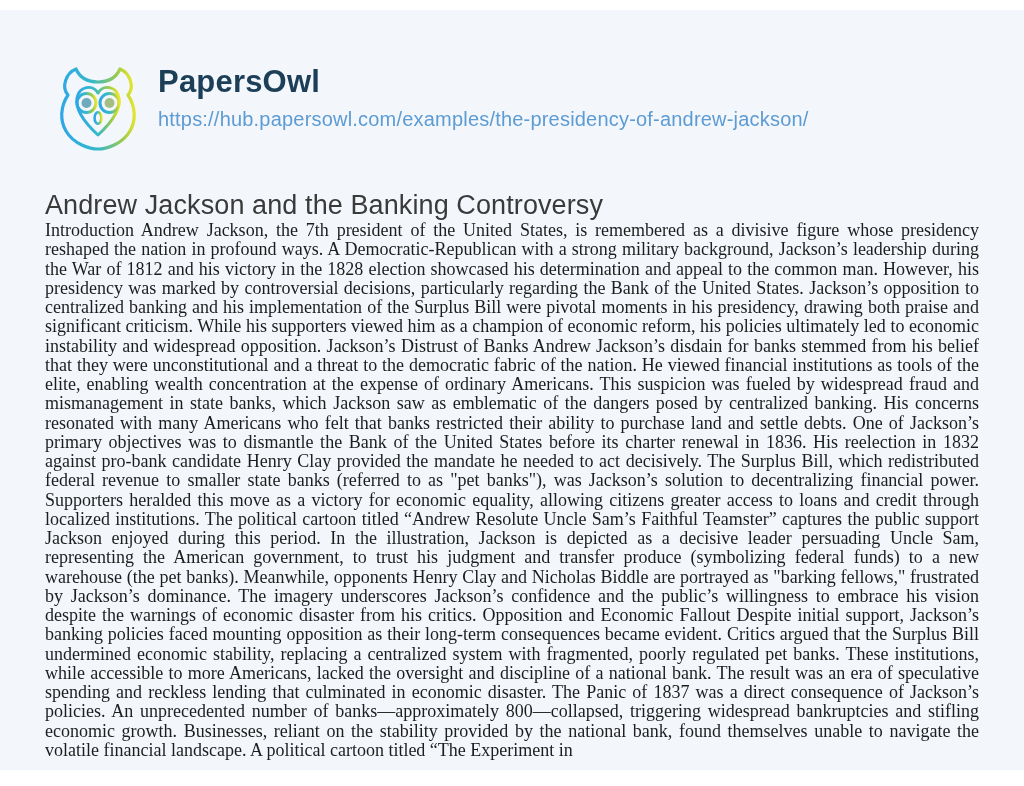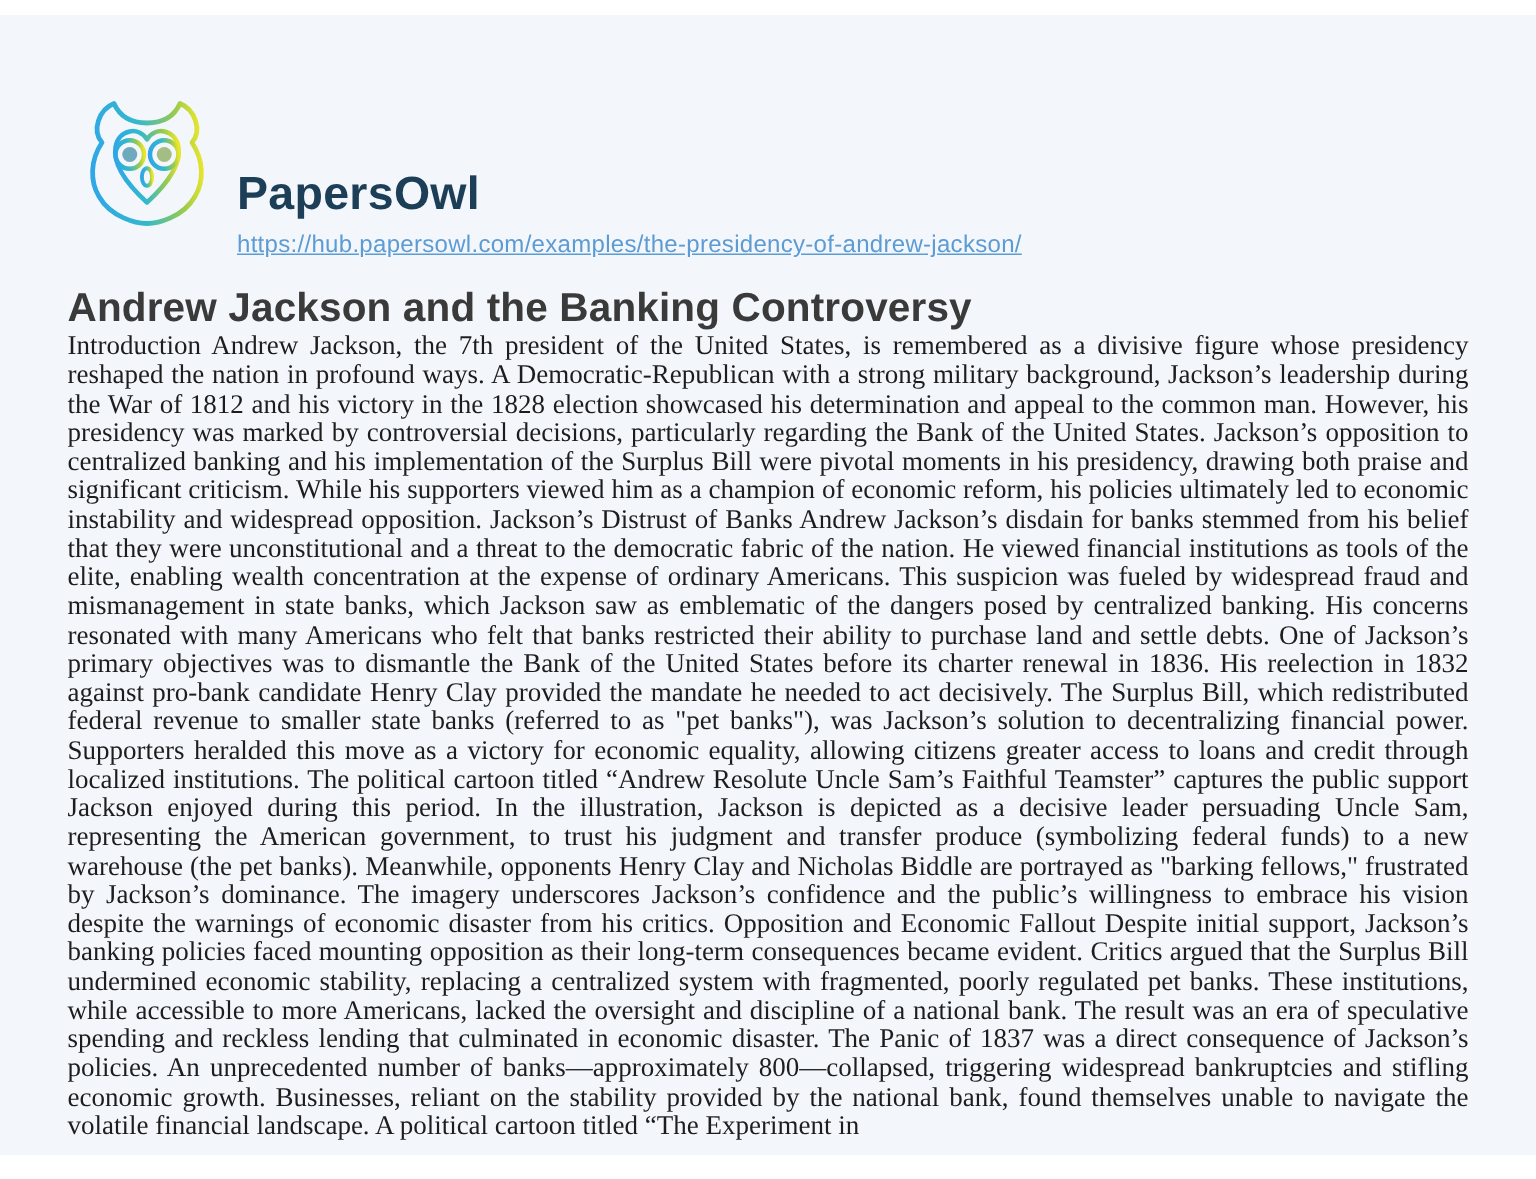--- a/index.html
+++ b/index.html
@@ -40,36 +40,34 @@
   .brand-block {
     margin-left: 10px;
     padding-top: 8px;
   }
   .brand-name {
     font-size: 31px;
     font-weight: 700;
     color: #1c3e57;
     letter-spacing: 0.2px;
     line-height: 1.1;
-    margin-top: 47px;
   }
   .brand-url {
     margin-top: 9px;
-    font-size: 16px;
+    font-size: 20px;
     color: #5d9bd3;
     letter-spacing: 0.2px;
-    text-decoration: underline;
   }
   .article-title {
     position: absolute;
     top: 172px;
     left: 45px;
     width: 934px;
     font-size: 27px;
-    font-weight: 700;
+    font-weight: 400;
     color: #3a3a3a;
     letter-spacing: 0.1px;
   }
   .article-body {
     position: absolute;
     top: 221px;
     left: 45px;
     width: 934px;
     font-family: "Liberation Serif", serif;
     font-size: 18px;

